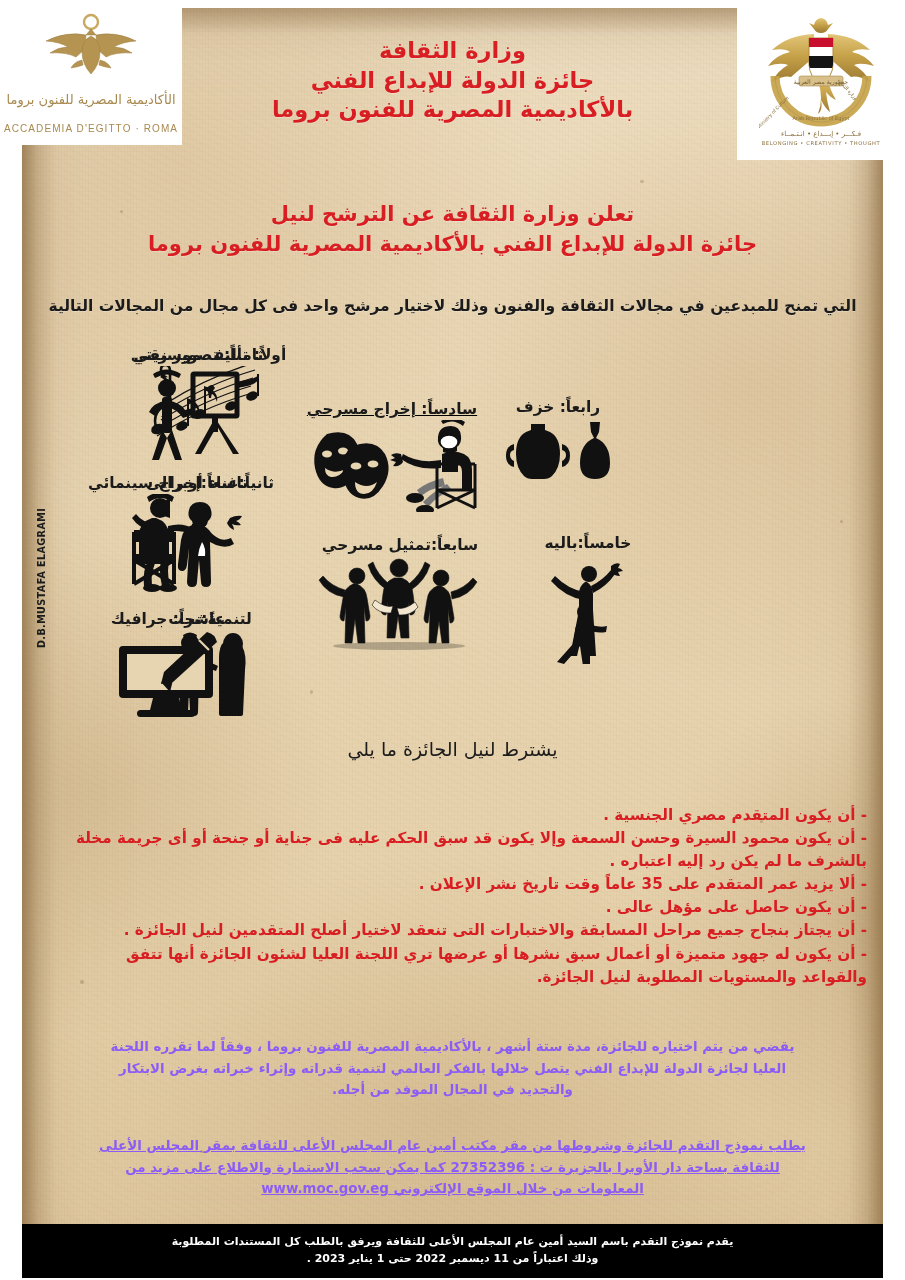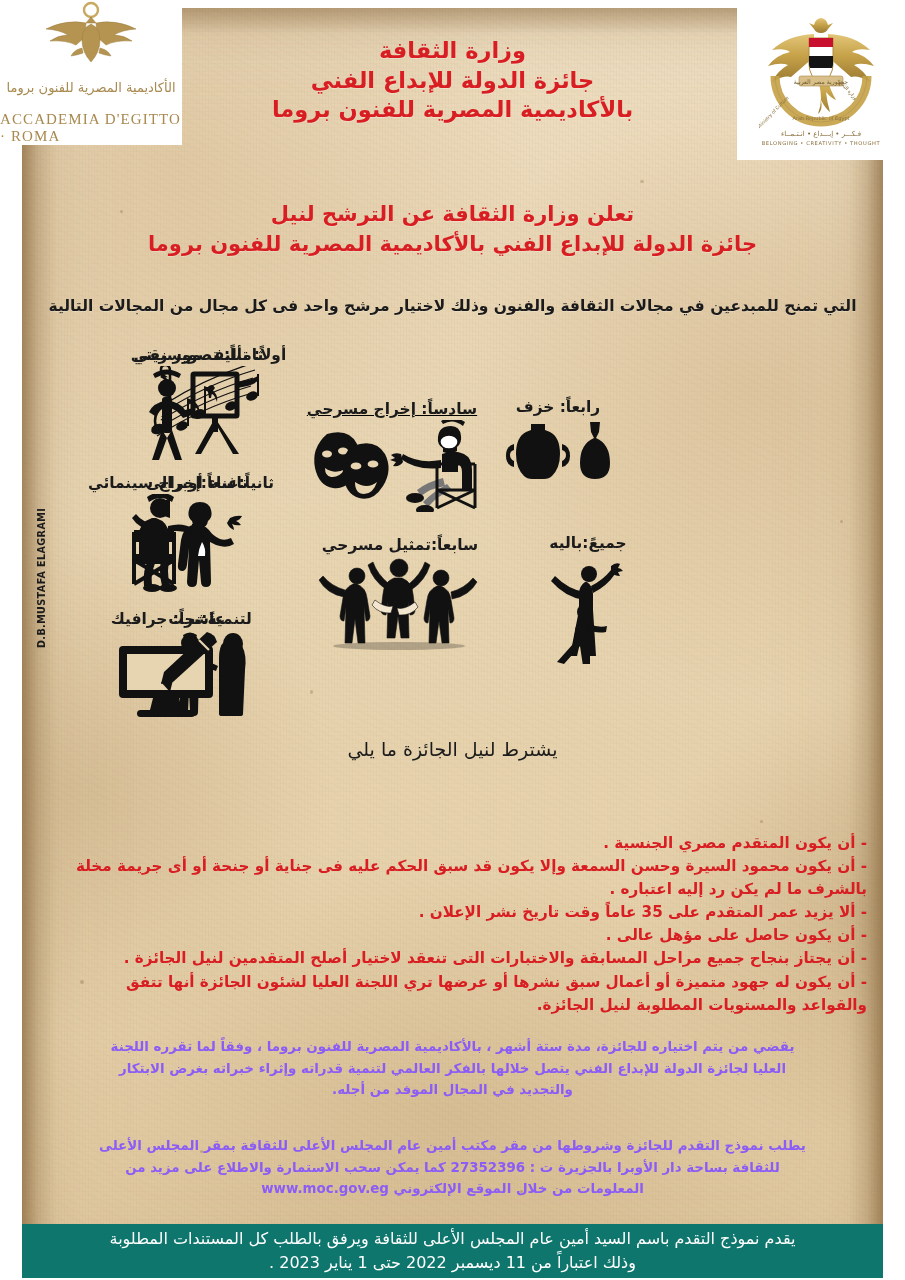--- a/index.html
+++ b/index.html
@@ -72,22 +72,22 @@
     z-index: 6;
     display: flex;
     flex-direction: column;
     align-items: center;
     justify-content: center;
   }
   #logo-left  { left: 0;   top: 0; width: 182px; height: 145px; }
   #logo-right { right: 0;  top: 0; width: 168px; height: 160px; }
 
   .acad-name {
-    font-family: Liberation Serif, serif;
-    font-size: 15px;
+    font-family: Liberation Sans, sans-serif;
+    font-size: 10px;
     letter-spacing: 1.1px;
     color: #a8894f;
     margin-top: 16px;
     direction: ltr;
   }
   .acad-ar {
     font-size: 13px; color:#a8894f; direction: rtl;
     margin-top: 14px; letter-spacing: .4px;
   }
 
@@ -120,58 +120,58 @@
   #announce     { top: 200px; font-size: 21px; line-height: 1.42; }
   #granted-line { top: 296px; font-size: 15.5px; }
 
   #conditions-title {
     position:absolute; top: 738px; left:0; right:0;
     text-align:center; font-size: 19px; font-weight:normal; z-index:4;
   }
 
   #conditions {
     position: absolute;
-    top: 832px; left: 60px; right: 38px;
+    top: 804px; left: 60px; right: 38px;
     text-align: right;
     font-size: 15.2px;
     line-height: 1.52;
     font-weight: bold;
     z-index: 4;
   }
   #conditions li { list-style: none; }
 
   .para {
     position: absolute;
     left: 95px; right: 95px;
     text-align: center;
     font-size: 13.4px;
     line-height: 1.62;
     font-weight: bold;
     color: #8b5cf6;
     z-index: 4;
   }
   #para-1 { top: 1036px; }
-  #para-2 { top: 1135px; }
+  #para-2 { top: 1135px; text-decoration: underline; }
   .ltr { direction: ltr; unicode-bidi: embed; }
 
   
   #footer-bar {
     position: absolute;
     left: 22px; right: 22px;
     top: 1224px;
     height: 54px;
-    background: #0f766e;
+    background: #000000;
     color: #ffffff;
     display: flex;
     align-items: center;
     justify-content: center;
     text-align: center;
-    font-size: 16px;
+    font-size: 11px;
     line-height: 1.52;
-    font-weight: normal;
+    font-weight: bold;
     padding: 0 14px;
     z-index: 7;
   }
 
   
   #signature {
     position: absolute;
     left: 36px; top: 648px;
     transform: rotate(-90deg);
     transform-origin: left top;
@@ -368,21 +368,21 @@
             <path d="M36 6 l14 0 l0 6 l5 2 q10 5 10 22 q0 14 -8 22 q-3 3 -8 3 l-12 0 q-5 0 -8 -3 q-8 -8 -8 -22 q0 -17 10 -22 l5 -2 z"></path>
             <path d="M19 26 q-8 2 -8 12 q0 9 8 11 l0 -6 q-4 -2 -4 -6 q0 -4 4 -5 z"></path>
             <path d="M67 26 q8 2 8 12 q0 9 -8 11 l0 -6 q4 -2 4 -6 q0 -4 -4 -5 z"></path>
             <path d="M95 4 l10 0 l-1 10 l-3 6 q14 6 14 25 q0 16 -15 16 q-15 0 -15 -16 q0 -19 14 -25 l-3 -6 z"></path>
           </g>
         </svg>
       </div>
     </div>
 
     <div class="cat" id="cat-5">
-      <div class="cat-label">جميعً:باليه</div>
+      <div class="cat-label">خامساً:باليه</div>
       <div class="cat-icon">
         <svg width="110" height="110" viewBox="0 0 110 110">
           <g fill="#111">
 
             <circle cx="56" cy="20" r="8"></circle>
             <path d="M52 28 q-6 4 -6 12 l0 16 l-9 46 l7 0 l8 -34 l4 34 l7 0 l-3 -46 l0 -16 q0 -8 -6 -12 z"></path>
             <path d="M58 32 q12 -6 20 -16 l4 4 q-8 12 -22 19 z"></path>
             <path d="M52 38 q-16 -2 -30 -16 l-4 5 q14 16 33 19 z"></path>
             <path d="M78 12 q5 -4 9 -2 l-2 4 q3 0 5 3 l-5 1 l2 4 q-6 0 -9 -4 z"></path>
 

